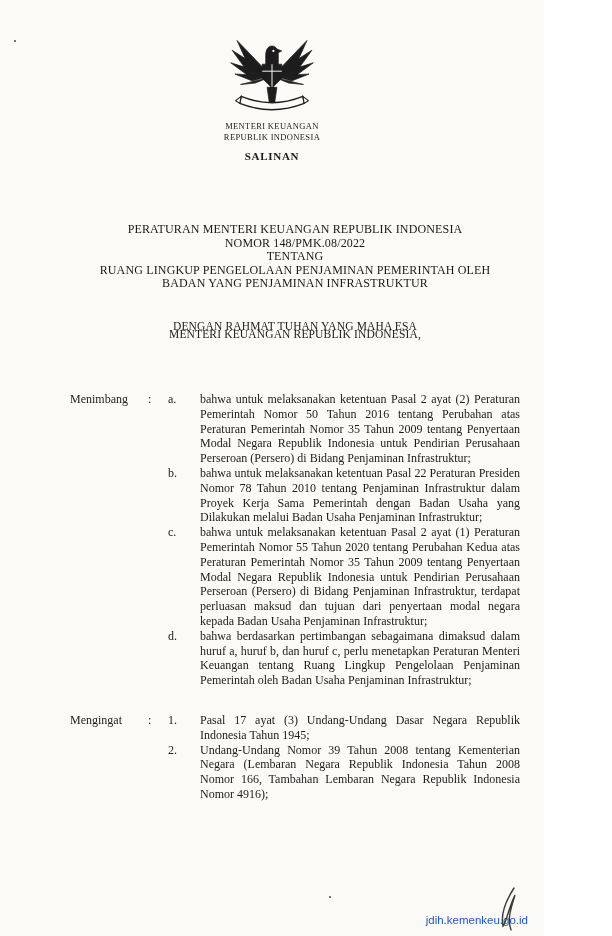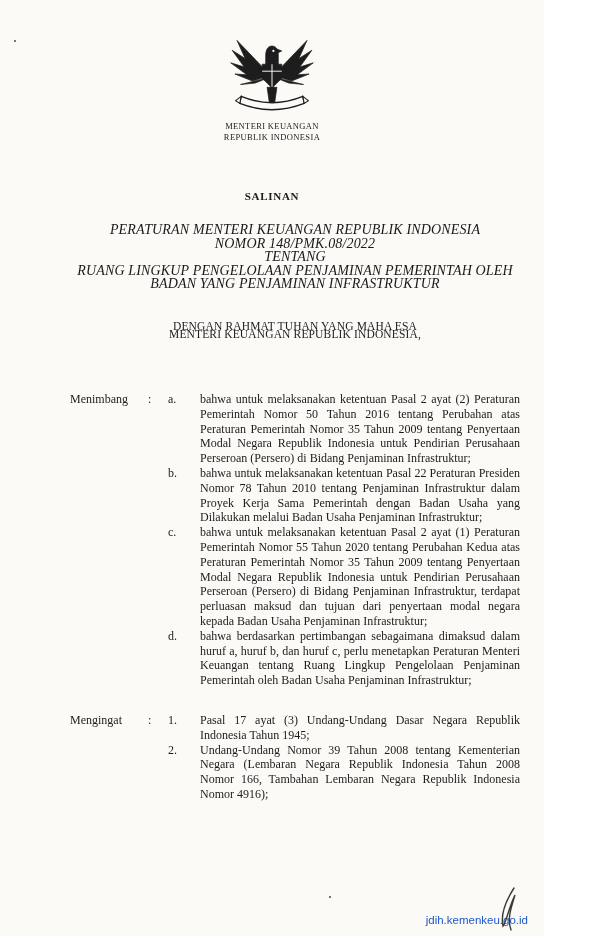--- a/index.html
+++ b/index.html
@@ -34,35 +34,33 @@
     color: #222;
   }
   .salinan {
     position: absolute;
     top: 150px;
     left: 0; right: 0;
     text-align: center;
     font-weight: bold;
     font-size: 11px;
     letter-spacing: 0.7px;
-    margin-top: 40px;
   }
 
   
   .title-block {
     position: absolute;
     top: 223px;
     left: 70px;
     width: 450px;
     text-align: center;
-    font-size: 14px;
+    font-size: 12px;
     line-height: 13.6px;
     letter-spacing: 0.15px;
     color: #191919;
-    font-style: italic;
   }
   .invocation {
     position: absolute;
     top: 320px;
     left: 70px;
     width: 450px;
     text-align: center;
     font-size: 11.5px;
     letter-spacing: 0.15px;
   }

